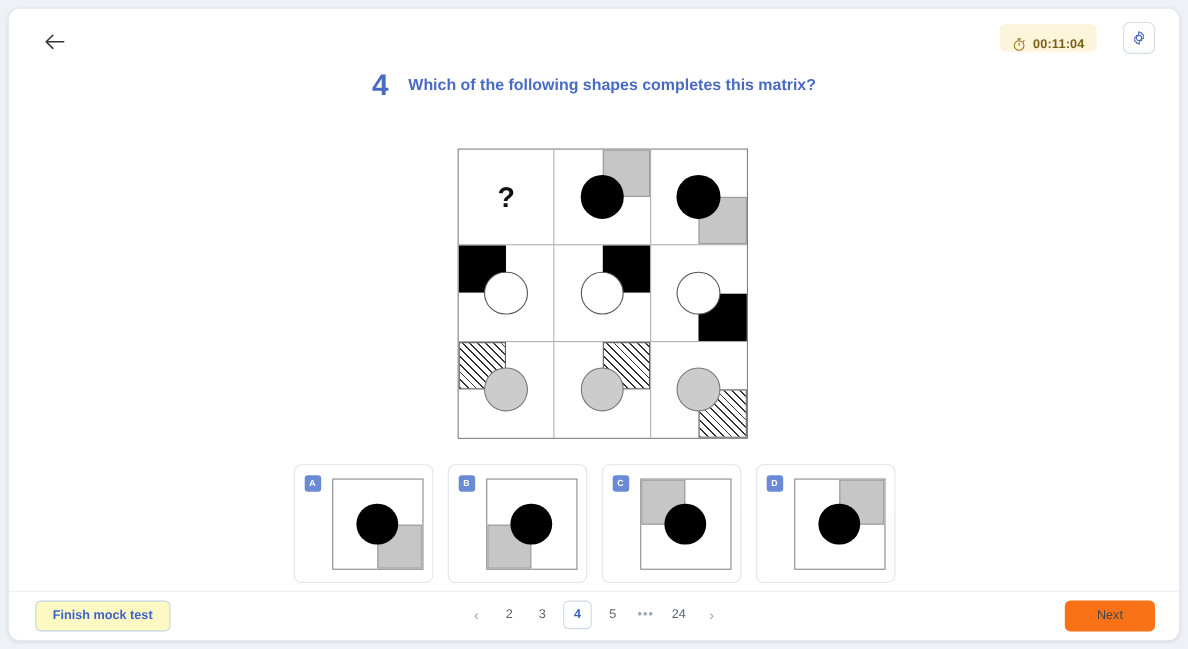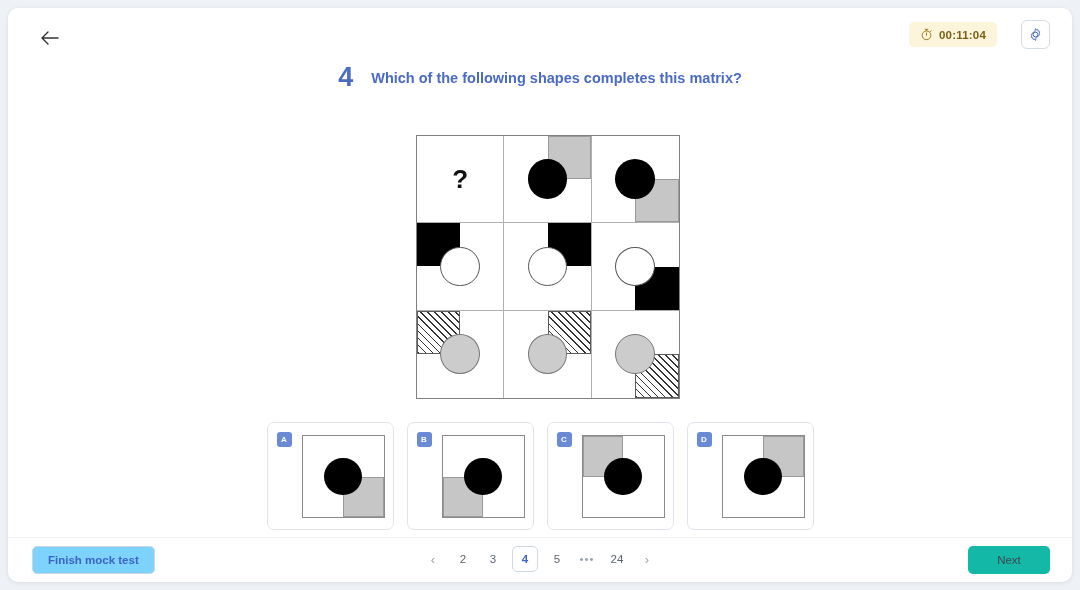--- a/index.html
+++ b/index.html
@@ -24,21 +24,21 @@
   }
   .back-btn {
     position: absolute; left: 26px; top: 16px;
     width: 32px; height: 28px;
     display: flex; align-items: center; justify-content: center;
     background: none; border: none; cursor: pointer;
   }
   .timer-pill {
     position: absolute; right: 75px; top: 14px;
     height: 25px;
-    display: flex; align-items: center; gap: 6px;
+    display: flex; align-items: flex-end; gap: 6px;
     padding: 0 11px;
     background: #fdf4dc;
     border-radius: 5px;
   }
   .timer-text {
     font-size: 11.5px; font-weight: bold; color: #7a5f16;
     letter-spacing: 0.2px;
   }
   .gear-btn {
     position: absolute; right: 22px; top: 12px;
@@ -147,21 +147,21 @@
   }
 
   
   .footer {
     position: absolute; left: 0; bottom: 0; width: 100%; height: 45px;
     border-top: 1px solid #eceff3;
   }
   .finish-btn {
     position: absolute; left: 24px; top: 8px;
     height: 28px; padding: 0 15px;
-    background: #7dd3fc;
+    background: #fef9c3;
     border: 1px solid #c9d4e4;
     border-radius: 5px;
     color: #3b63c8;
     font-size: 11.5px; font-weight: bold;
     cursor: pointer;
     font-family: "Liberation Sans", sans-serif;
     text-align: right;
   }
   .pager {
     position: absolute; left: 0; top: 7px; width: 100%;
@@ -179,21 +179,21 @@
   .pg.active {
     width: 26px; height: 26px;
     border: 1px solid #cfd8e6;
     border-radius: 5px;
     color: #3b63c8;
     font-weight: bold;
   }
   .next-btn {
     position: absolute; right: 22px; top: 8px;
     width: 82px; height: 28px;
-    background: #14b8a6;
+    background: #f97316;
     border: none; border-radius: 5px;
     color: #3f4651;
     font-size: 11.5px;
     cursor: pointer;
     font-family: "Liberation Sans", sans-serif;
   }
 </style>
 </head>
 <body>
 

